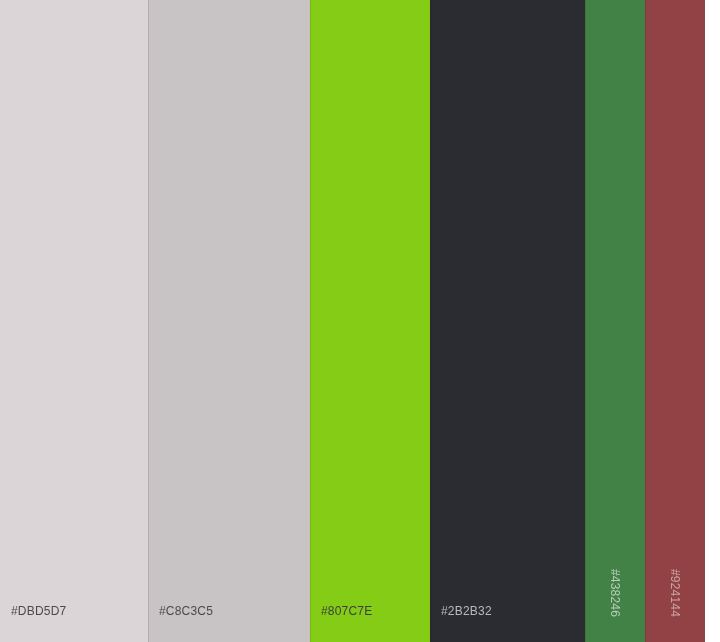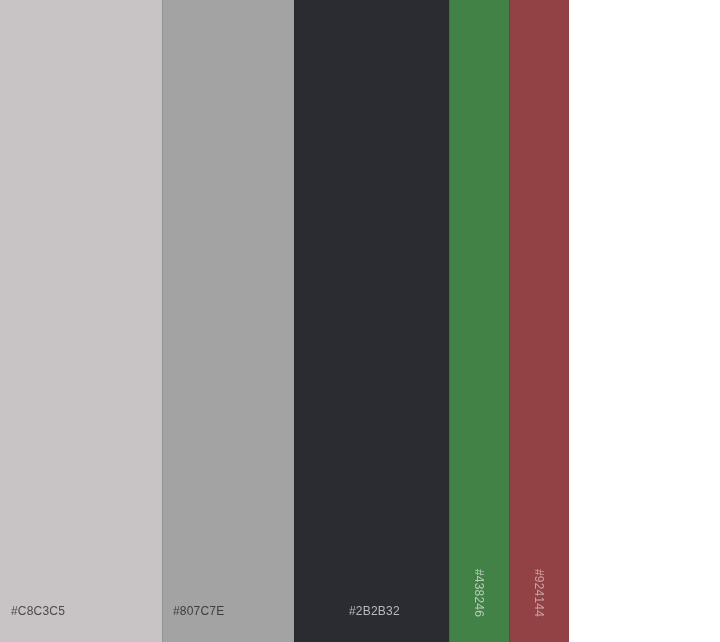--- a/index.html
+++ b/index.html
@@ -68,31 +68,34 @@
   }
 
   .label-dark  { color: #4a4a4a; }
   .label-light { color: #b9b9bd; }
 </style>
 </head>
 <body>
 
 <div id="palette">
 
+  <div class="swatch wide" style="background: rgb(219, 213, 215); width: 148px;">
+    <span class="swatch-label label-dark" style="color: rgb(74, 74, 74);">#DBD5D7</span>
+  </div>
 
   <div class="swatch wide" style="background: rgb(200, 195, 197); width: 162px;">
     <span class="swatch-label label-dark" style="color: rgb(74, 74, 74);">#C8C3C5</span>
   </div>
 
-  <div class="swatch wide" style="background: #a3a3a3; width: 132px;">
+  <div class="swatch wide" style="background: #84cc16; width: 120px;">
     <span class="swatch-label label-dark" style="color: rgb(63, 61, 62);">#807C7E</span>
   </div>
 
   <div class="swatch wide" style="background: rgb(43, 43, 50); width: 155px;">
-    <span class="swatch-label label-light" style="color: rgb(185, 185, 189); margin-left: 44px;">#2B2B32</span>
+    <span class="swatch-label label-light" style="color: rgb(185, 185, 189);">#2B2B32</span>
   </div>
 
   <div class="swatch narrow" style="background: rgb(67, 130, 70); width: 60px;">
     <span class="swatch-label label-light" style="color: rgb(182, 204, 183);">#438246</span>
   </div>
 
   <div class="swatch narrow" style="background: rgb(146, 65, 68); width: 60px;">
     <span class="swatch-label label-light" style="color: rgb(201, 163, 165);">#924144</span>
   </div>
 

